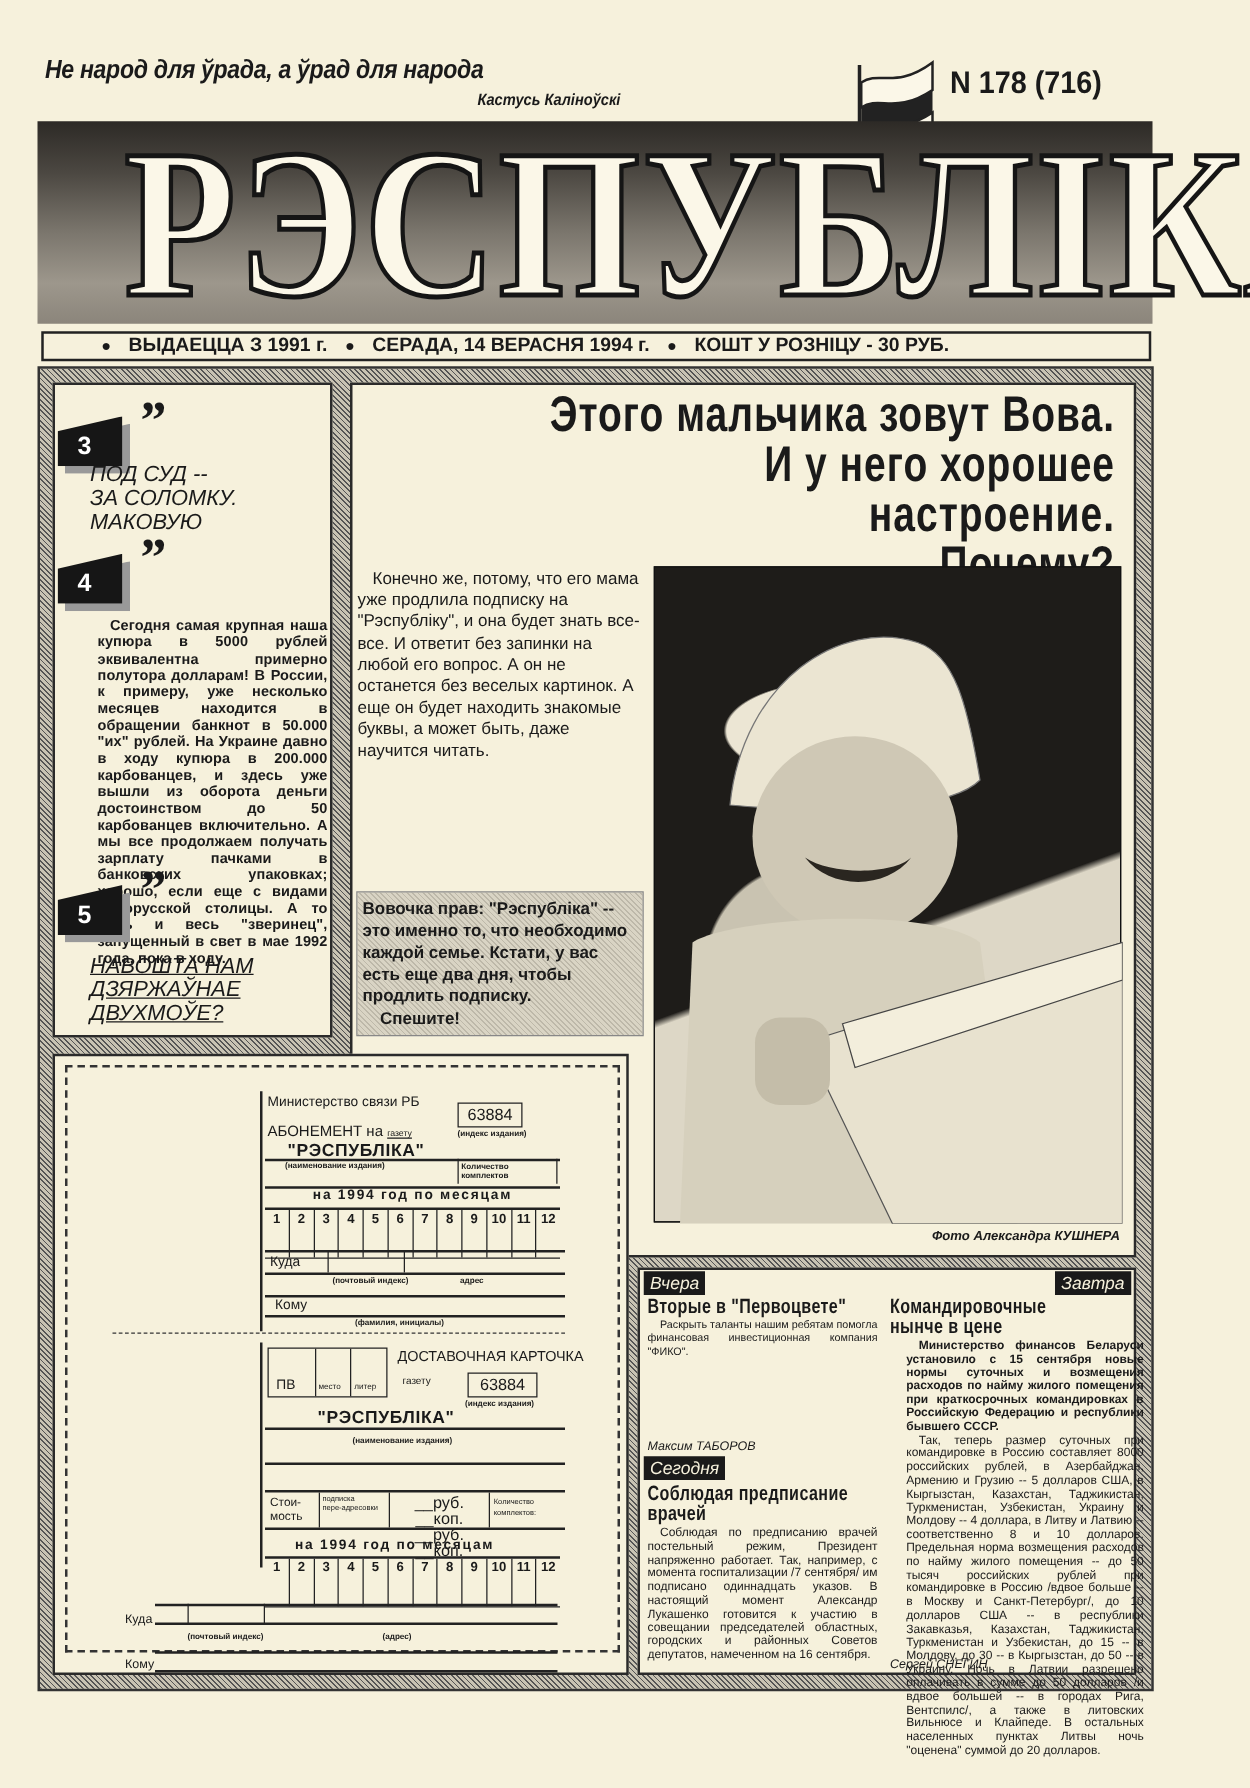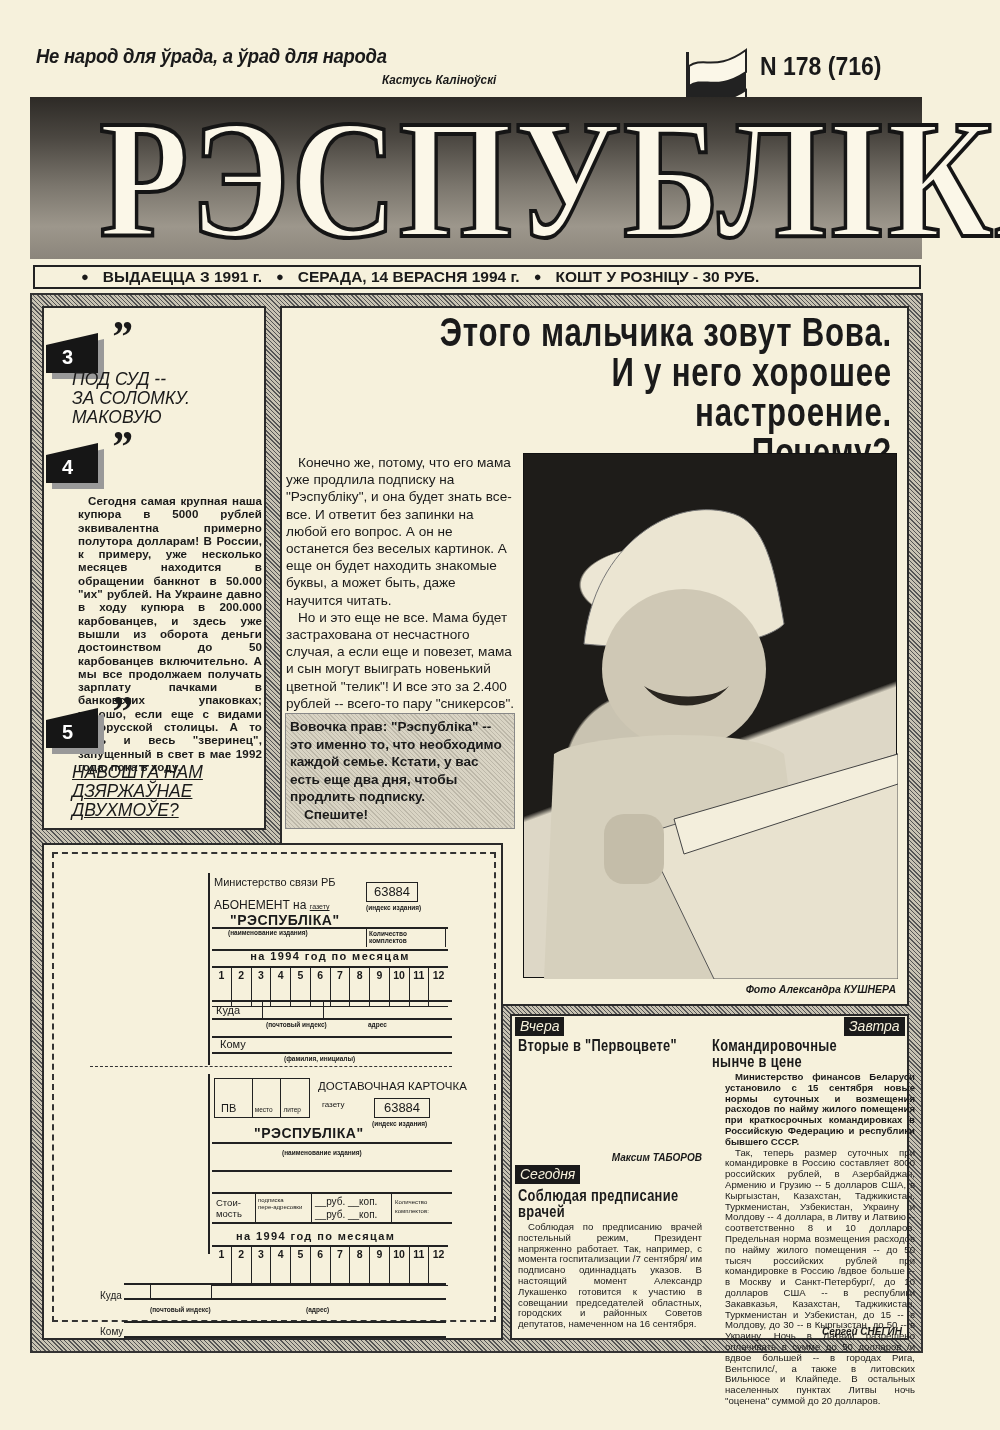--- a/index.html
+++ b/index.html
@@ -102,21 +102,21 @@
   .months span { flex: 1; border-left: 1.5px solid #222; text-align: center; height: 38px; line-height: 14px; }
   .months span:first-child { border-left: none; }
   .scissor-line { border-top: 1.5px dashed #333; }
 
   
   .section-tag { background: #1a1a1a; color: #f6f1dc; font-style: italic; font-size: 14px; padding: 1px 5px; line-height: 17px; }
   .news-head { font-weight: bold; font-size: 16.5px; line-height: 16px; transform: scaleX(0.78); transform-origin: left; letter-spacing: 0.4px; white-space: nowrap; }
   .news-body { font-size: 9.6px; line-height: 10.8px; text-align: justify; }
   .news-body .b { font-weight: bold; }
   .news-body p { text-indent: 10px; }
-  .sig { font-style: italic; font-weight: bold; font-size: 10px; text-align: right; }
+  .sig { font-style: italic; font-weight: normal; font-size: 10px; }
 </style>
 </head>
 <body>
 
 <div class="abs motto">Не народ для ўрада, а ўрад для народа</div>
 <div class="abs motto-author">Кастусь Каліноўскі</div>
 
 <svg class="abs flag" viewBox="0 0 62 112">
   <rect x="0" y="10" width="3" height="100" fill="#222"></rect>
   <path d="M3 24 C18 14, 30 30, 60 8 L60 30 C30 50, 18 34, 3 44 Z" fill="#fbf7e8" stroke="#222" stroke-width="2"></path>
@@ -176,21 +176,20 @@
 <div class="abs panel center-col"></div>
 
 <div class="abs headline">
   <div>Этого мальчика зовут Вова.</div>
   <div>И у него хорошее настроение.</div>
   <div>Почему?</div>
 </div>
 
 <div class="abs lead-text">
   <p>Конечно же, потому, что его мама уже продлила подписку на "Рэспубліку", и она будет знать все-все. И ответит без запинки на любой его вопрос. А он не останется без веселых картинок. А еще он будет находить знакомые буквы, а может быть, даже научится читать.</p>
-  <p>Но и это еще не все. Мама будет застрахована от несчастного случая, а если еще и повезет, мама и сын могут выиграть новенький цветной "телик"! И все это за 2.400 рублей -- всего-то пару "сникерсов".</p>
 </div>
 
 <div class="abs callout">
   <div>Вовочка прав: "Рэспубліка" -- это именно то, что необходимо каждой семье. Кстати, у вас есть еще два дня, чтобы продлить подписку.</div>
   <div style="padding-left:14px;">Спешите!</div>
 </div>
 
 <div class="abs photo" title="Смеющийся мальчик в панамке с газетой &quot;Рэспубліка&quot;">
   <svg width="374" height="525" viewBox="0 0 374 525">
     <path d="M60 190 C70 90, 150 40, 210 60 C240 70, 250 110, 260 170 C240 190, 170 200, 60 190 Z" fill="#ebe5d2" stroke="#777"></path>
@@ -263,21 +262,21 @@
 <div class="abs form-bold" style="left:254px; top:1125px;">"РЭСПУБЛІКА"</div>
 <div class="abs hline" style="left:212px; top:1142px; width:240px; height:1.5px;"></div>
 <div class="abs small" style="left:282px; top:1149px;">(наименование издания)</div>
 <div class="abs hline" style="left:212px; top:1170px; width:240px; height:1.5px;"></div>
 <div class="abs" style="left:212px; top:1192px; width:240px; height:32px; border-top:2px solid #222; border-bottom:2px solid #222; display:flex;">
   <div style="width:44px; border-right:1.5px solid #222; font-size:9.5px; padding:3px 0 0 4px; line-height:11px;">Стои-мость</div>
   <div style="width:56px; border-right:1.5px solid #222; font-size:6px; padding:3px 2px; line-height:7px;">
     <div>подписка</div>
     <div>пере-адресовки</div>
   </div>
-  <div style="width:80px; border-right:1.5px solid #222; font-size:10px; padding:1px 3px; line-height:13px;">
+  <div style="width:80px; border-right:1.5px solid #222; font-size:13px; padding:1px 3px; line-height:13px;text-align:center;">
     <div>__<span>руб.</span> __<span>коп.</span></div>
     <div>__<span>руб.</span> __<span>коп.</span></div>
   </div>
   <div style="flex:1; font-size:6px; padding:4px 3px; line-height:9px;">Количество комплектов:</div>
 </div>
 <div class="abs" style="left:236px; top:1230px; font-size:11px; font-weight:bold; letter-spacing:1.4px;">на 1994 год по месяцам</div>
 <div class="abs months" style="left:212px; top:1245px; width:236px;">
   <span>1</span>
     <span>2</span>
     <span>3</span>
@@ -300,20 +299,21 @@
 <div class="abs hline" style="left:124px; top:1321px; width:322px;"></div>
 <div class="abs form-text" style="left:100px; top:1326px; font-size:10px;">Кому</div>
 <div class="abs hline" style="left:124px; top:1336px; width:322px;"></div>
 
 <div class="abs panel news"></div>
 <div class="abs" style="left:706px; top:1018px; width:2px; height:318px; background:transparent;"></div>
 
 <div class="abs section-tag" style="left:515px; top:1017px;">Вчера</div>
 <div class="abs news-head" style="left:518px; top:1037px;">Вторые в "Первоцвете"</div>
 <div class="abs news-body" style="left:518px; top:1054px; width:184px;">
+  <p style="font-size:8.6px;">Раскрыть таланты нашим ребятам помогла финансовая инвестиционная компания "ФИКО".</p>
 </div>
 <div class="abs sig" style="left:518px; top:1152px; width:184px;">Максим ТАБОРОВ</div>
 
 <div class="abs section-tag" style="left:515px; top:1165px;">Сегодня</div>
 <div class="abs news-head" style="left:518px; top:1187px;">
   <div>Соблюдая предписание</div>
   <div>врачей</div>
 </div>
 <div class="abs news-body" style="left:518px; top:1222px; width:184px;">
   <p>Соблюдая по предписанию врачей постельный режим, Президент напряженно работает. Так, например, с момента госпитализации /7 сентября/ им подписано одиннадцать указов. В настоящий момент Александр Лукашенко готовится к участию в совещании председателей областных, городских и районных Советов депутатов, намеченном на 16 сентября.</p>

